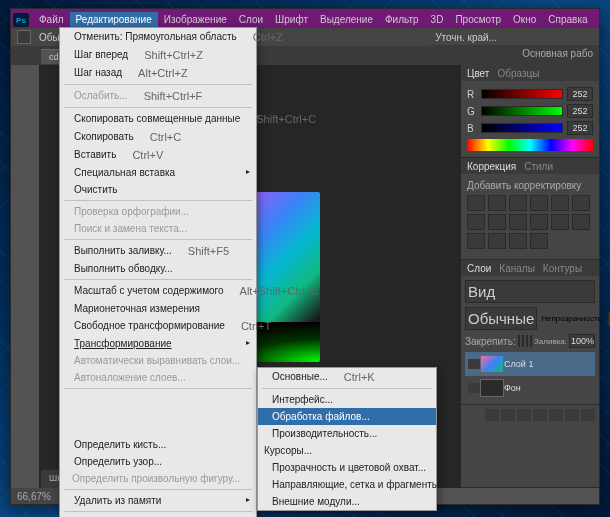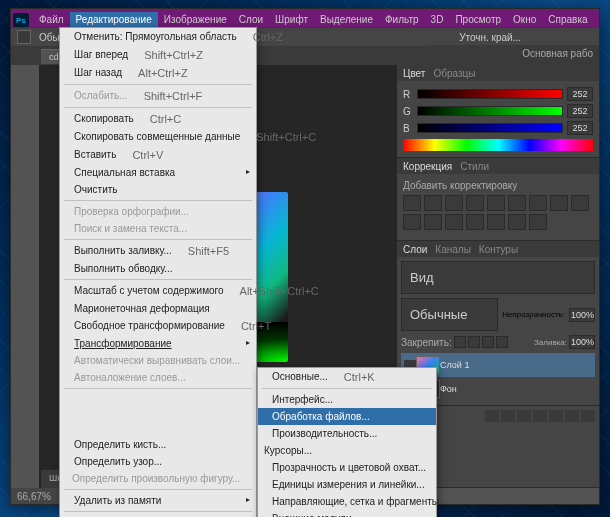--- a/index.html
+++ b/index.html
@@ -13,39 +13,39 @@
 .toolbar{height:20px;background:#454545;border-top:1px solid #393939;border-bottom:1px solid #393939;display:flex;align-items:center;padding:0 6px;gap:8px;color:#ccc}
 .tool-icon{width:14px;height:14px;border:1px solid #666;background:#3a3a3a}
 .tabbar{height:18px;background:#3a3a3a;display:flex;align-items:center;padding-left:30px}
 .tab{background:#535353;color:#ccc;padding:2px 8px;font-size:9px;border-top:1px solid #666}
 .main{position:absolute;top:56px;bottom:16px;left:0;right:0;display:flex}
 .toolbox{width:28px;background:#535353;display:flex;flex-direction:column;gap:1px;padding:2px}
 .tool{width:24px;height:18px;background:#535353;border:1px solid transparent}
 .canvas-area{flex:1;background:#262626;display:flex;align-items:center;justify-content:center;position:relative}
 .canvas-img{width:140px;height:170px;background:linear-gradient(135deg,#ff6b9d 0%,#a855f7 20%,#3b82f6 40%,#06b6d4 55%,#10b981 70%,#1a1a1a 85%);border-radius:2px;position:relative;overflow:hidden}
 .canvas-img::after{content:"";position:absolute;bottom:0;left:0;right:0;height:40px;background:radial-gradient(ellipse at bottom right,#0f0 0%,#003300 40%,#000 70%)}
-.panels{width:202px;background:#454545;display:flex;flex-direction:column}
+.panels{width:138px;background:#454545;display:flex;flex-direction:column}
 .panel{border-bottom:1px solid #2a2a2a}
 .panel-header{height:16px;background:#3a3a3a;color:#ccc;display:flex;align-items:center;padding:0 6px;font-size:9px;gap:8px}
 .panel-tab{color:#888}
 .panel-tab.active{color:#ddd}
 .panel-body{padding:6px;color:#aaa;font-size:9px}
 .color-row{display:flex;align-items:center;gap:4px;margin-bottom:3px}
 .color-label{width:10px;color:#ccc}
 .slider{flex:1;height:10px;border:1px solid #2a2a2a}
 .slider.r{background:linear-gradient(90deg,#000,#f00)}
 .slider.g{background:linear-gradient(90deg,#000,#0f0)}
 .slider.b{background:linear-gradient(90deg,#000,#00f)}
 .slider-val{width:26px;background:#3a3a3a;border:1px solid #2a2a2a;text-align:center;color:#ddd;font-size:9px;padding:1px}
 .spectrum{height:12px;background:linear-gradient(90deg,#f00,#ff0,#0f0,#0ff,#00f,#f0f,#f00);margin-top:4px}
 .adjust-icons{display:flex;flex-wrap:wrap;gap:3px;padding:4px 0}
 .adjust-icon{width:18px;height:16px;background:#3a3a3a;border:1px solid #2a2a2a}
 .layers-body{padding:4px}
 .layer-controls{display:flex;gap:4px;margin-bottom:4px;align-items:center}
-.layer-select{flex:1;background:#3a3a3a;border:1px solid #2a2a2a;color:#ccc;padding:8px;font-size:13px}
+.layer-select{flex:1;background:#3a3a3a;border:1px solid #2a2a2a;color:#ccc;padding:2px;font-size:15px}
 .layer-row{display:flex;align-items:center;gap:0;padding:3px;background:#454545}
 .layer-row.active{background:#4a6a8a}
 .eye{width:12px;height:10px;background:#3a3a3a}
 .thumb{width:24px;height:18px;background:#2a2a2a;border:1px solid #666}
 .thumb.img{background:linear-gradient(135deg,#ff6b9d,#3b82f6,#10b981)}
 .layer-name{color:#ddd;font-size:9px}
 .locks{display:flex;gap:2px;margin-bottom:4px;align-items:center;font-size:9px;color:#aaa}
 .lock-icon{width:12px;height:12px;background:#3a3a3a;border:1px solid #2a2a2a}
 .layer-footer{display:flex;gap:2px;padding:4px;border-top:1px solid #2a2a2a;justify-content:flex-end}
 .footer-icon{width:14px;height:12px;background:#3a3a3a}
@@ -81,21 +81,21 @@
         <span>Окно</span>
         <span>Справка</span>
       </div>
   </div>
   <div class="topstrip">
     <span>Основная рабо</span>
   </div>
   <div class="toolbar">
     <div class="tool-icon"></div>
     <span>Обычный</span>
-    <span style="margin-left:auto;margin-right:72px">Уточн. край...</span>
+    <span style="margin-left:auto;margin-right:96px">Уточн. край...</span>
   </div>
   <div class="tabbar">
     <div class="tab">cd-dvd</div>
   </div>
   <div class="main">
     <div class="toolbox" id="toolbox">
         <div class="tool"></div>
         <div class="tool"></div>
         <div class="tool"></div>
         <div class="tool"></div>
@@ -241,28 +241,28 @@
         <span>Шаг назад</span>
         <span class="shortcut">Alt+Ctrl+Z</span>
       </div>
       <div class="menu-sep"></div>
       <div class="menu-item disabled" style="position: relative;">
         <span>Ослабить...</span>
         <span class="shortcut">Shift+Ctrl+F</span>
       </div>
       <div class="menu-sep"></div>
       <div class="menu-item" style="position: relative;">
+        <span>Скопировать совмещенные данные</span>
+        <span class="shortcut">Shift+Ctrl+C</span>
+      </div>
+      <div class="menu-item" style="position: relative;">
         <span>Скопировать</span>
         <span class="shortcut">Ctrl+C</span>
       </div>
       <div class="menu-item" style="position: relative;">
-        <span>Скопировать совмещенные данные</span>
-        <span class="shortcut">Shift+Ctrl+C</span>
-      </div>
-      <div class="menu-item" style="position: relative;">
         <span>Вставить</span>
         <span class="shortcut">Ctrl+V</span>
       </div>
       <div class="menu-item submenu" style="position: relative;">
         <span>Специальная вставка</span>
       </div>
       <div class="menu-item" style="position: relative;">
         <span>Очистить</span>
       </div>
       <div class="menu-sep"></div>
@@ -279,21 +279,21 @@
       </div>
       <div class="menu-item" style="position: relative;">
         <span>Выполнить обводку...</span>
       </div>
       <div class="menu-sep"></div>
       <div class="menu-item" style="position: relative;">
         <span>Масштаб с учетом содержимого</span>
         <span class="shortcut">Alt+Shift+Ctrl+C</span>
       </div>
       <div class="menu-item" style="position: relative;">
-        <span>Марионеточная деформация</span>
+        <span>Марионеточная измерения</span>
       </div>
       <div class="menu-item" style="position: relative;">
         <span>Свободное трансформирование</span>
         <span class="shortcut">Ctrl+T</span>
       </div>
       <div class="menu-item submenu" style="position: relative; text-decoration: underline;">
         <span>Трансформирование</span>
       </div>
       <div class="menu-item disabled" style="position: relative;">
         <span>Автоматически выравнивать слои...</span>
@@ -342,22 +342,19 @@
       <div class="menu-item" style="position: relative;">
         <span>Производительность...</span>
       </div>
       <div class="menu-item" style="position: relative; padding-left: 6px;">
         <span>Курсоры...</span>
       </div>
       <div class="menu-item" style="position: relative;">
         <span>Прозрачность и цветовой охват...</span>
       </div>
       <div class="menu-item" style="position: relative;">
-        <span>Единицы измерения и линейки...</span>
-      </div>
-      <div class="menu-item" style="position: relative;">
         <span>Направляющие, сетка и фрагменты...</span>
       </div>
       <div class="menu-item" style="position: relative;">
         <span>Внешние модули...</span>
       </div>
     </div>
 </div>
 
 </body></html>

